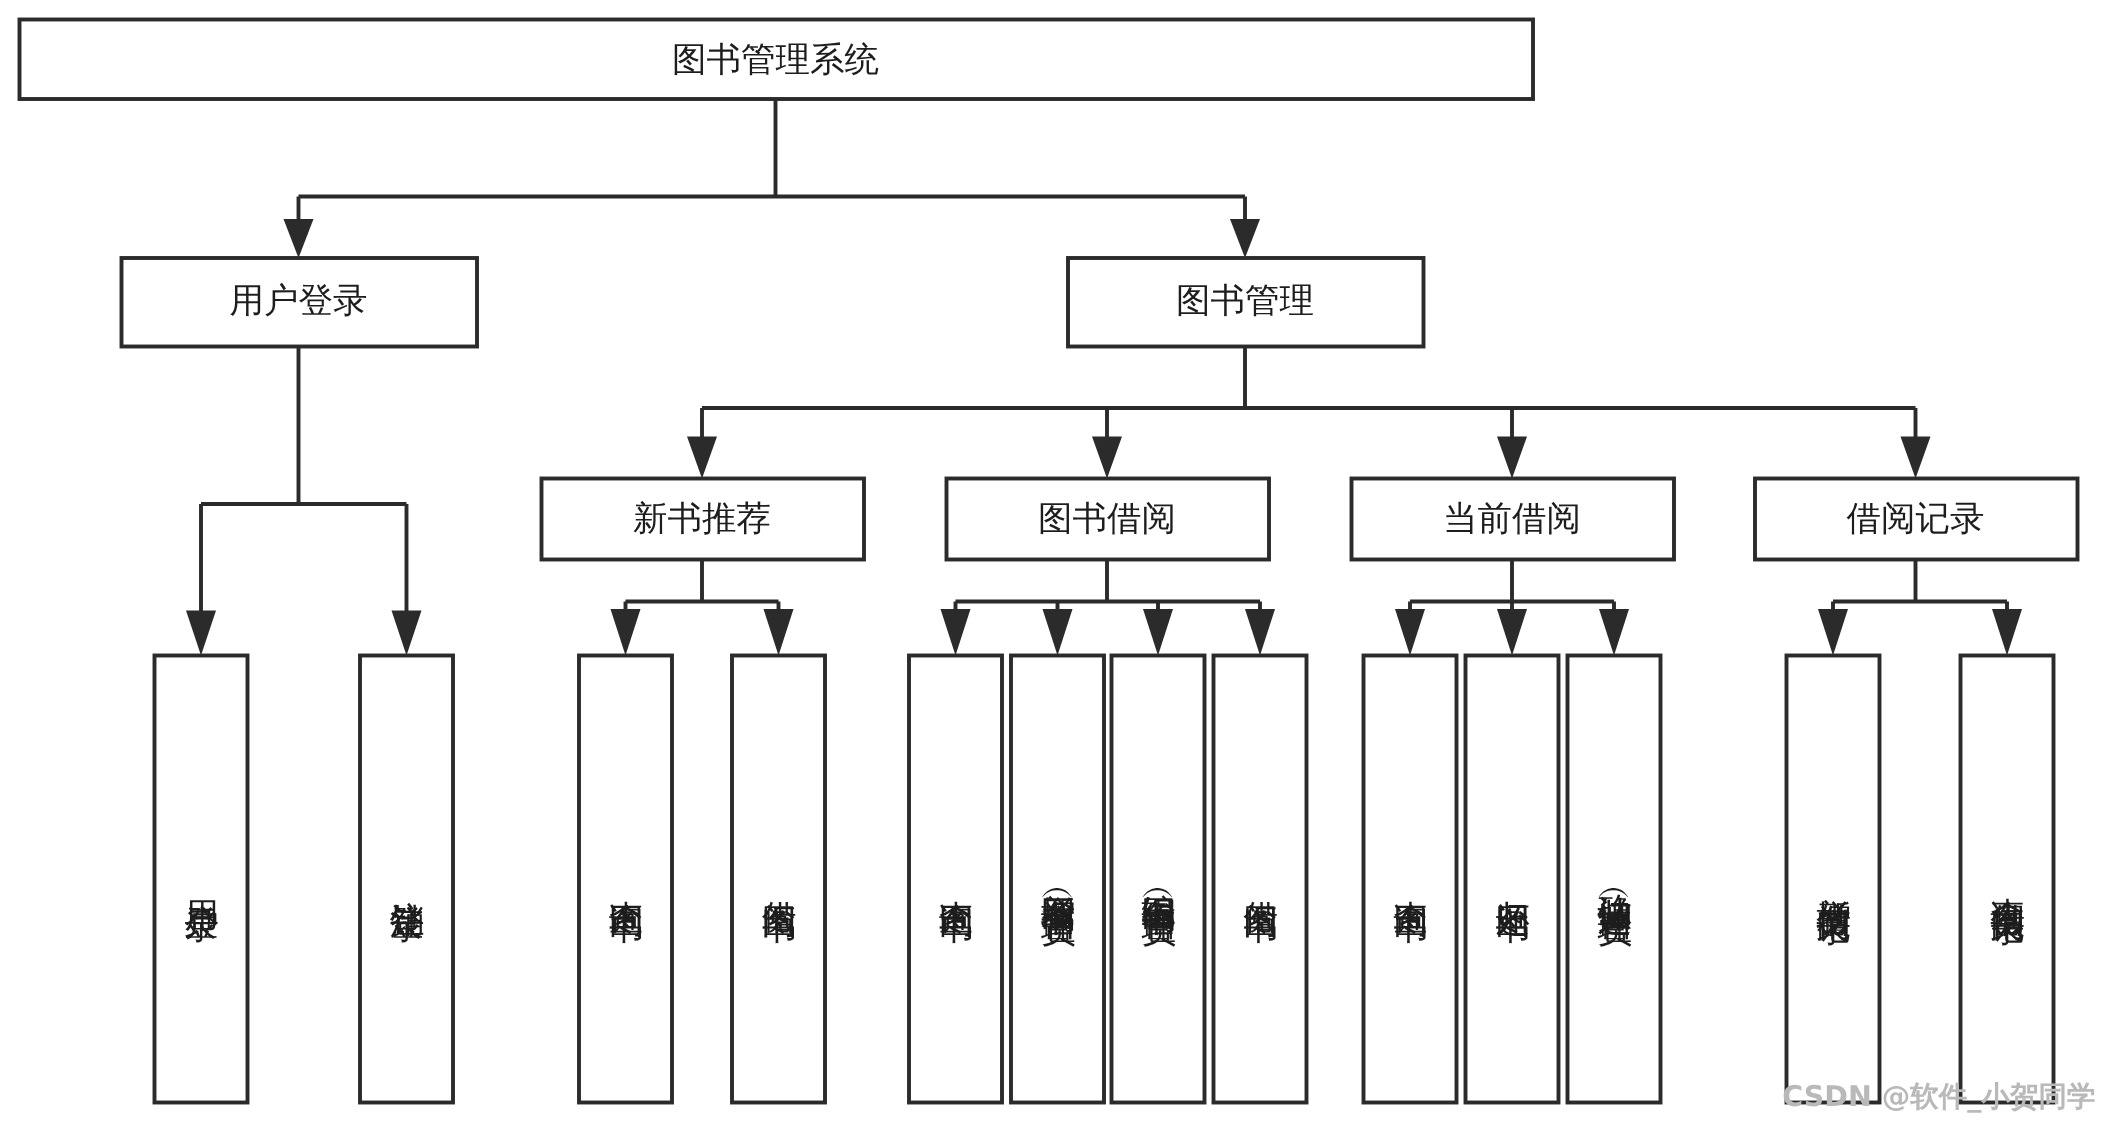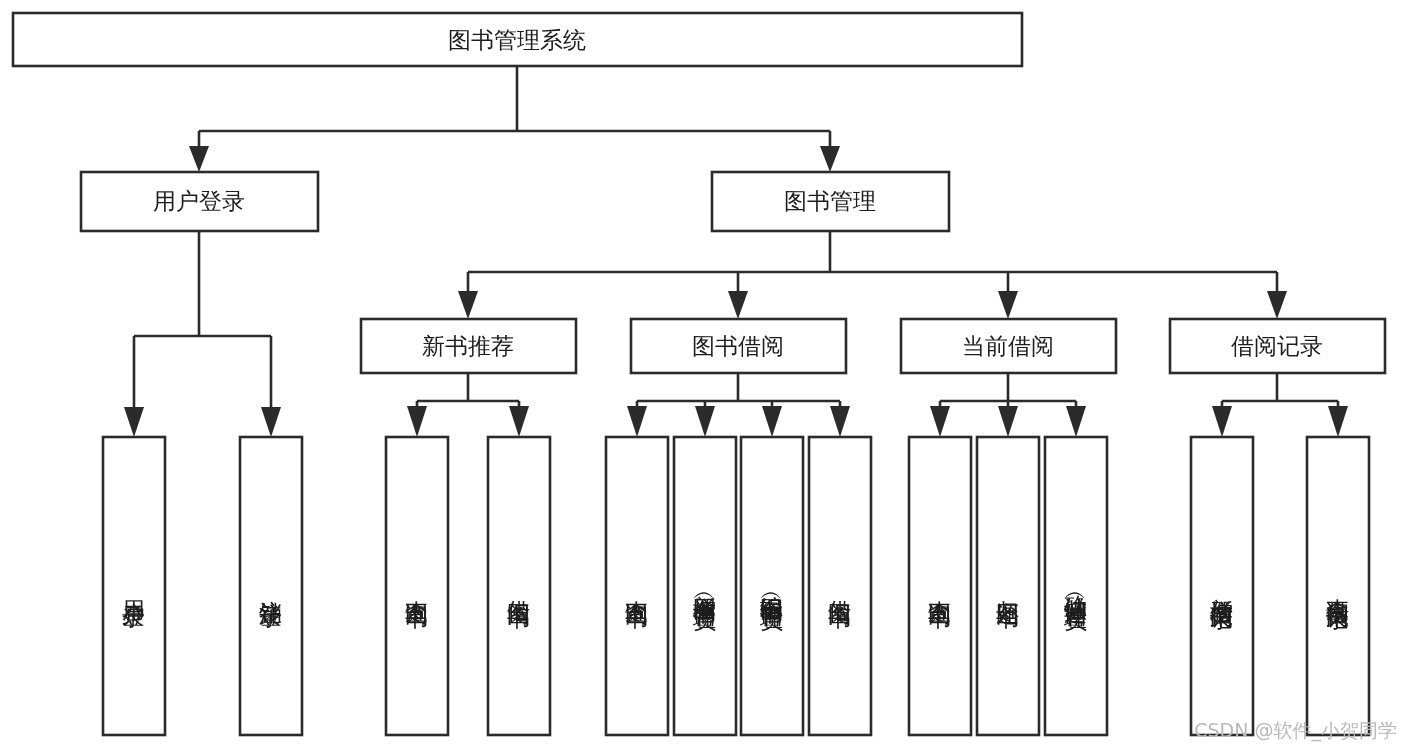--- a/index.html
+++ b/index.html
@@ -59,20 +59,21 @@
     pointer-events: none;
   }
   .watermark {
     position: absolute;
     right: 8px;
     bottom: 3px;
     font-family: "DejaVu Sans", "Liberation Sans", sans-serif;
     font-size: 19px;
     color: #b9b9b9;
     white-space: nowrap;
+    font-weight: bold;
   }
 </style>
 </head>
 <body>
 
 <svg id="diagram" viewBox="0 0 1405 747" xmlns="http://www.w3.org/2000/svg">
 
   <g>
 
     <path class="connector" d="M 517 66 L 517 131"></path>

